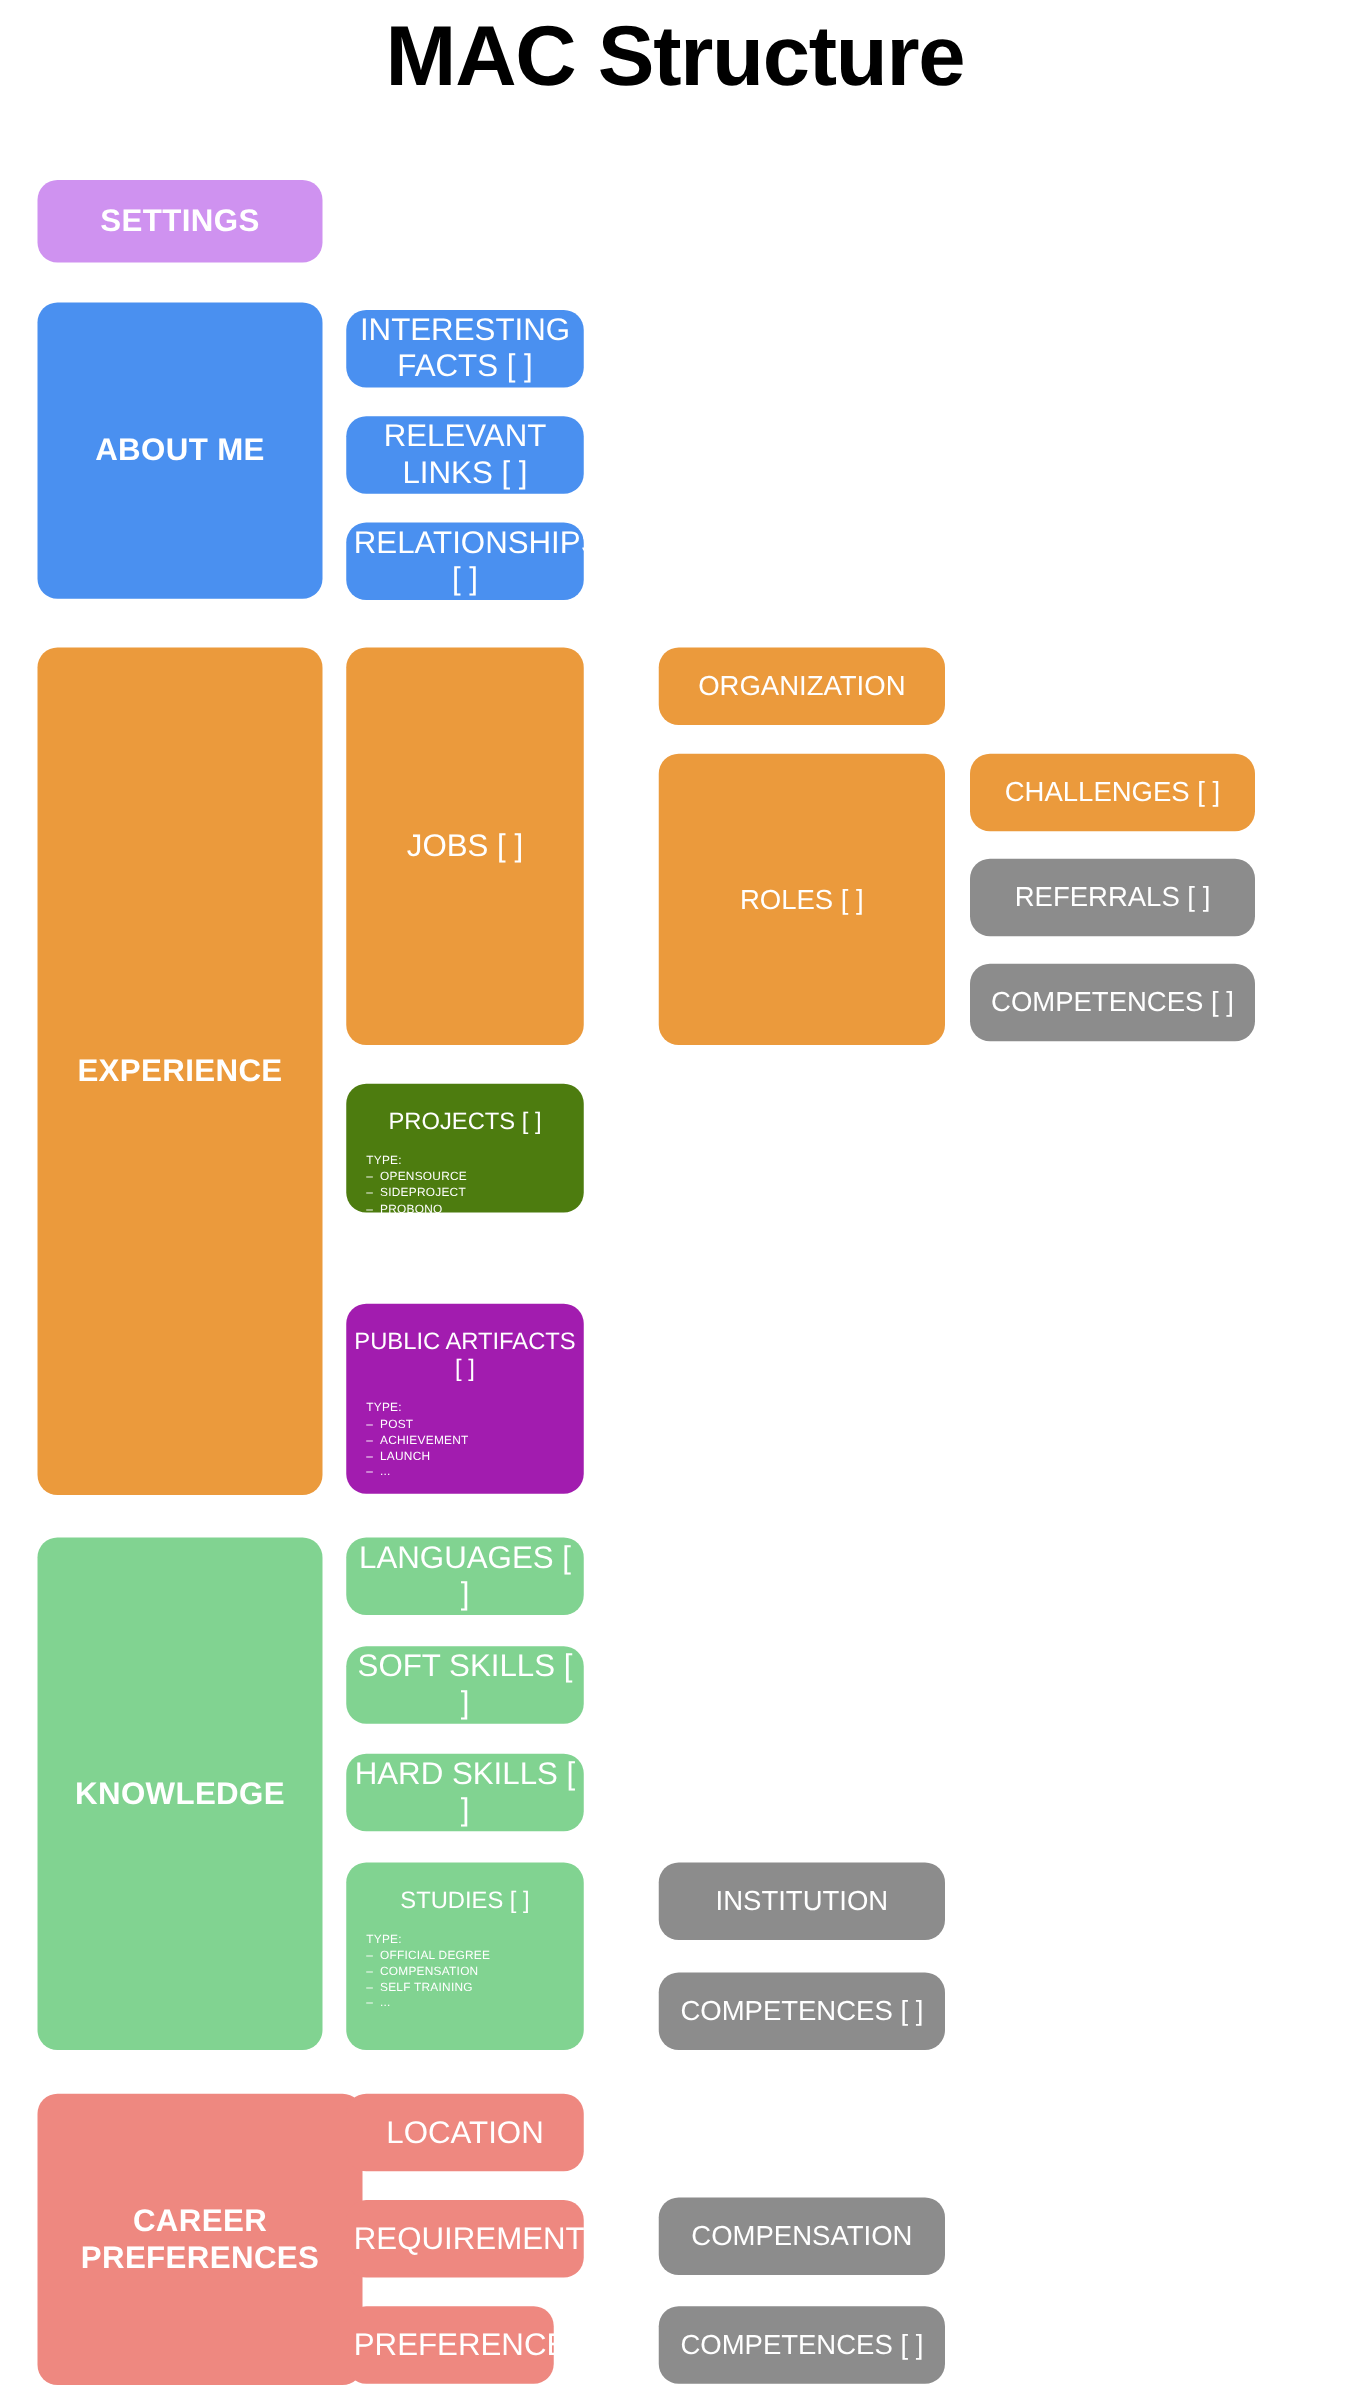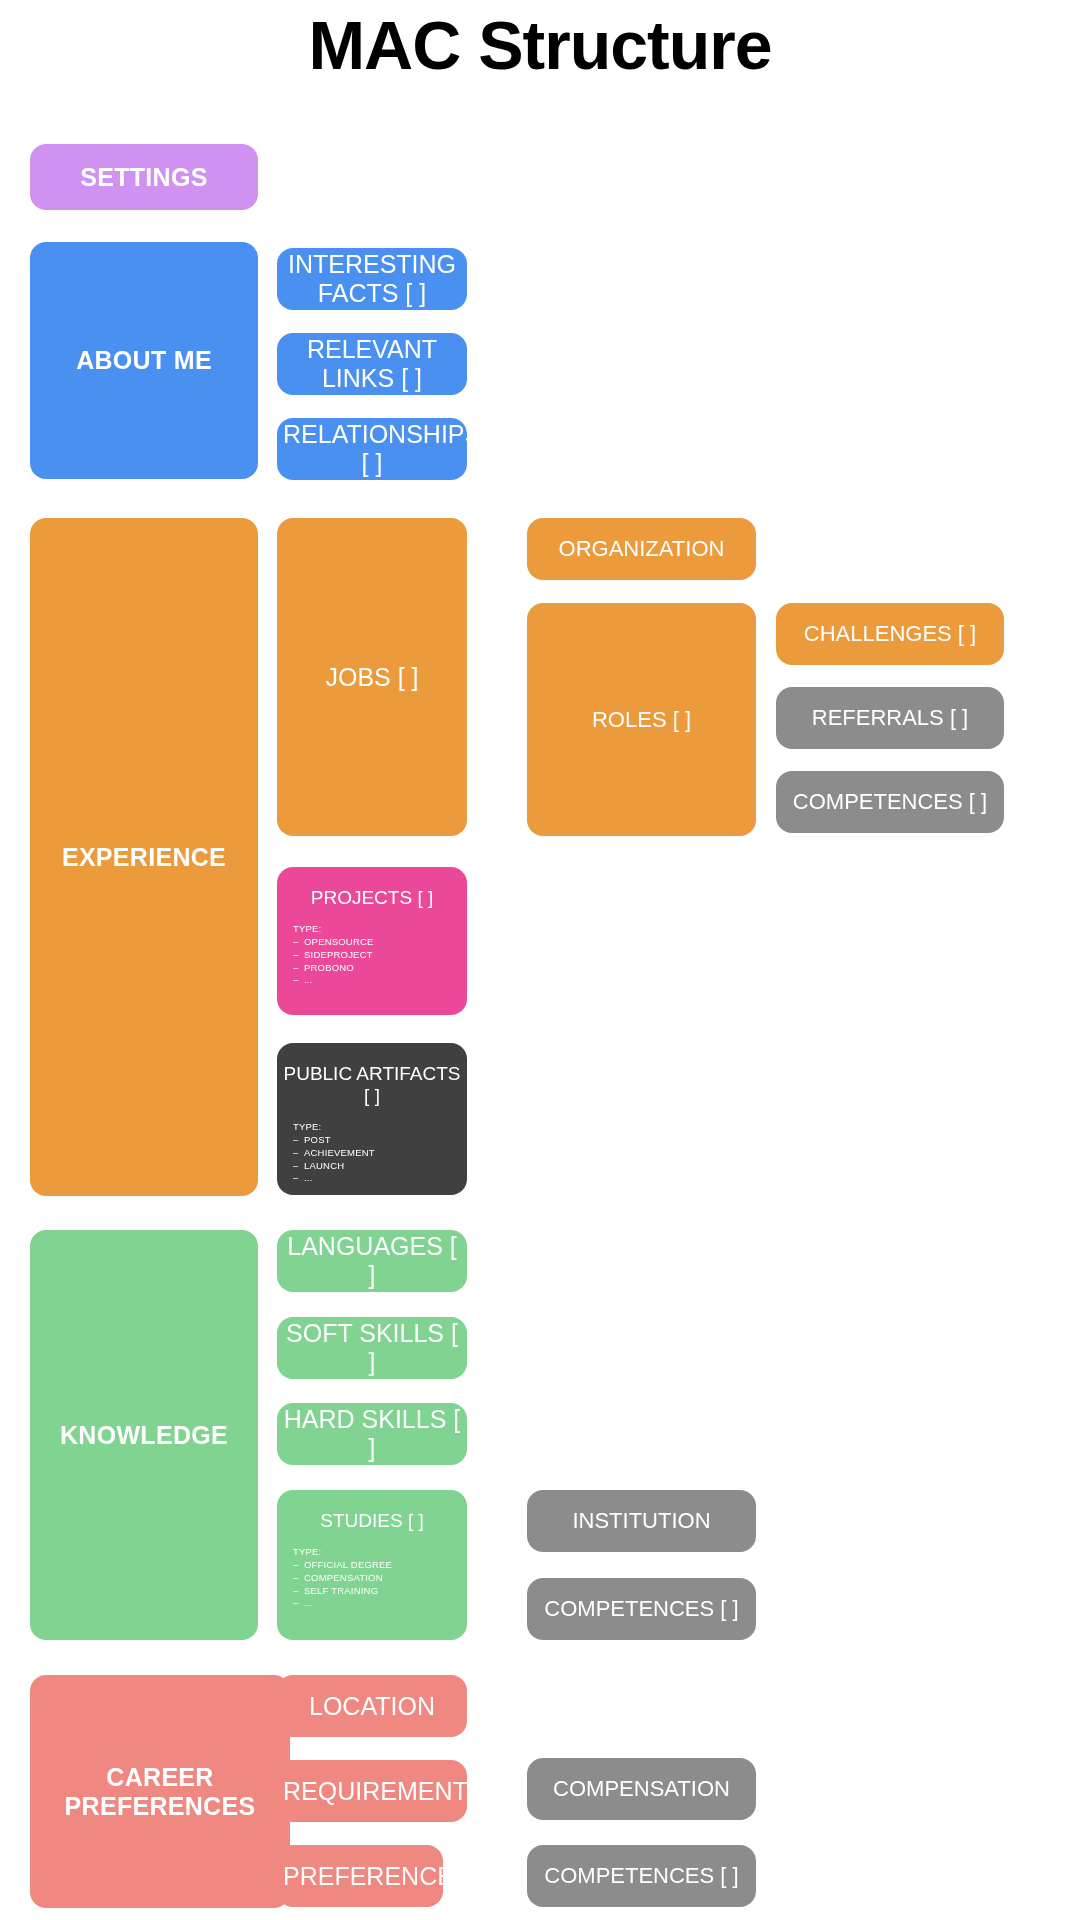--- a/index.html
+++ b/index.html
@@ -139,32 +139,32 @@
   <div class="node small" style="left:776px; top:603px; width:228px; height:62px; background:#eb9a3c;">
     <span class="label">CHALLENGES [ ]</span>
   </div>
   <div class="node small" style="left:776px; top:687px; width:228px; height:62px; background:#8c8c8c;">
     <span class="label">REFERRALS [ ]</span>
   </div>
   <div class="node small" style="left:776px; top:771px; width:228px; height:62px; background:#8c8c8c;">
     <span class="label">COMPETENCES [ ]</span>
   </div>
 
-  <div class="node has-list" style="left:277px; top:867px; width:190px; height:148px; background:#ec4899;">
+  <div class="node has-list" style="left:277px; top:867px; width:190px; height:103px; background:#4d7c0f;">
     <span class="label">PROJECTS [ ]</span>
     <div class="typelist">
       <span class="tl-head">TYPE:</span>
       <span class="tl-item"><span class="tl-dash">–</span><span>OPENSOURCE</span></span>
       <span class="tl-item"><span class="tl-dash">–</span><span>SIDEPROJECT</span></span>
       <span class="tl-item"><span class="tl-dash">–</span><span>PROBONO</span></span>
       <span class="tl-item"><span class="tl-dash">–</span><span>...</span></span>
     </div>
   </div>
 
-  <div class="node has-list" style="left:277px; top:1043px; width:190px; height:152px; background:#404040;">
+  <div class="node has-list" style="left:277px; top:1043px; width:190px; height:152px; background:#a21caf;">
     <span class="label">PUBLIC ARTIFACTS [ ]</span>
     <div class="typelist">
       <span class="tl-head">TYPE:</span>
       <span class="tl-item"><span class="tl-dash">–</span><span>POST</span></span>
       <span class="tl-item"><span class="tl-dash">–</span><span>ACHIEVEMENT</span></span>
       <span class="tl-item"><span class="tl-dash">–</span><span>LAUNCH</span></span>
       <span class="tl-item"><span class="tl-dash">–</span><span>...</span></span>
     </div>
   </div>
 

